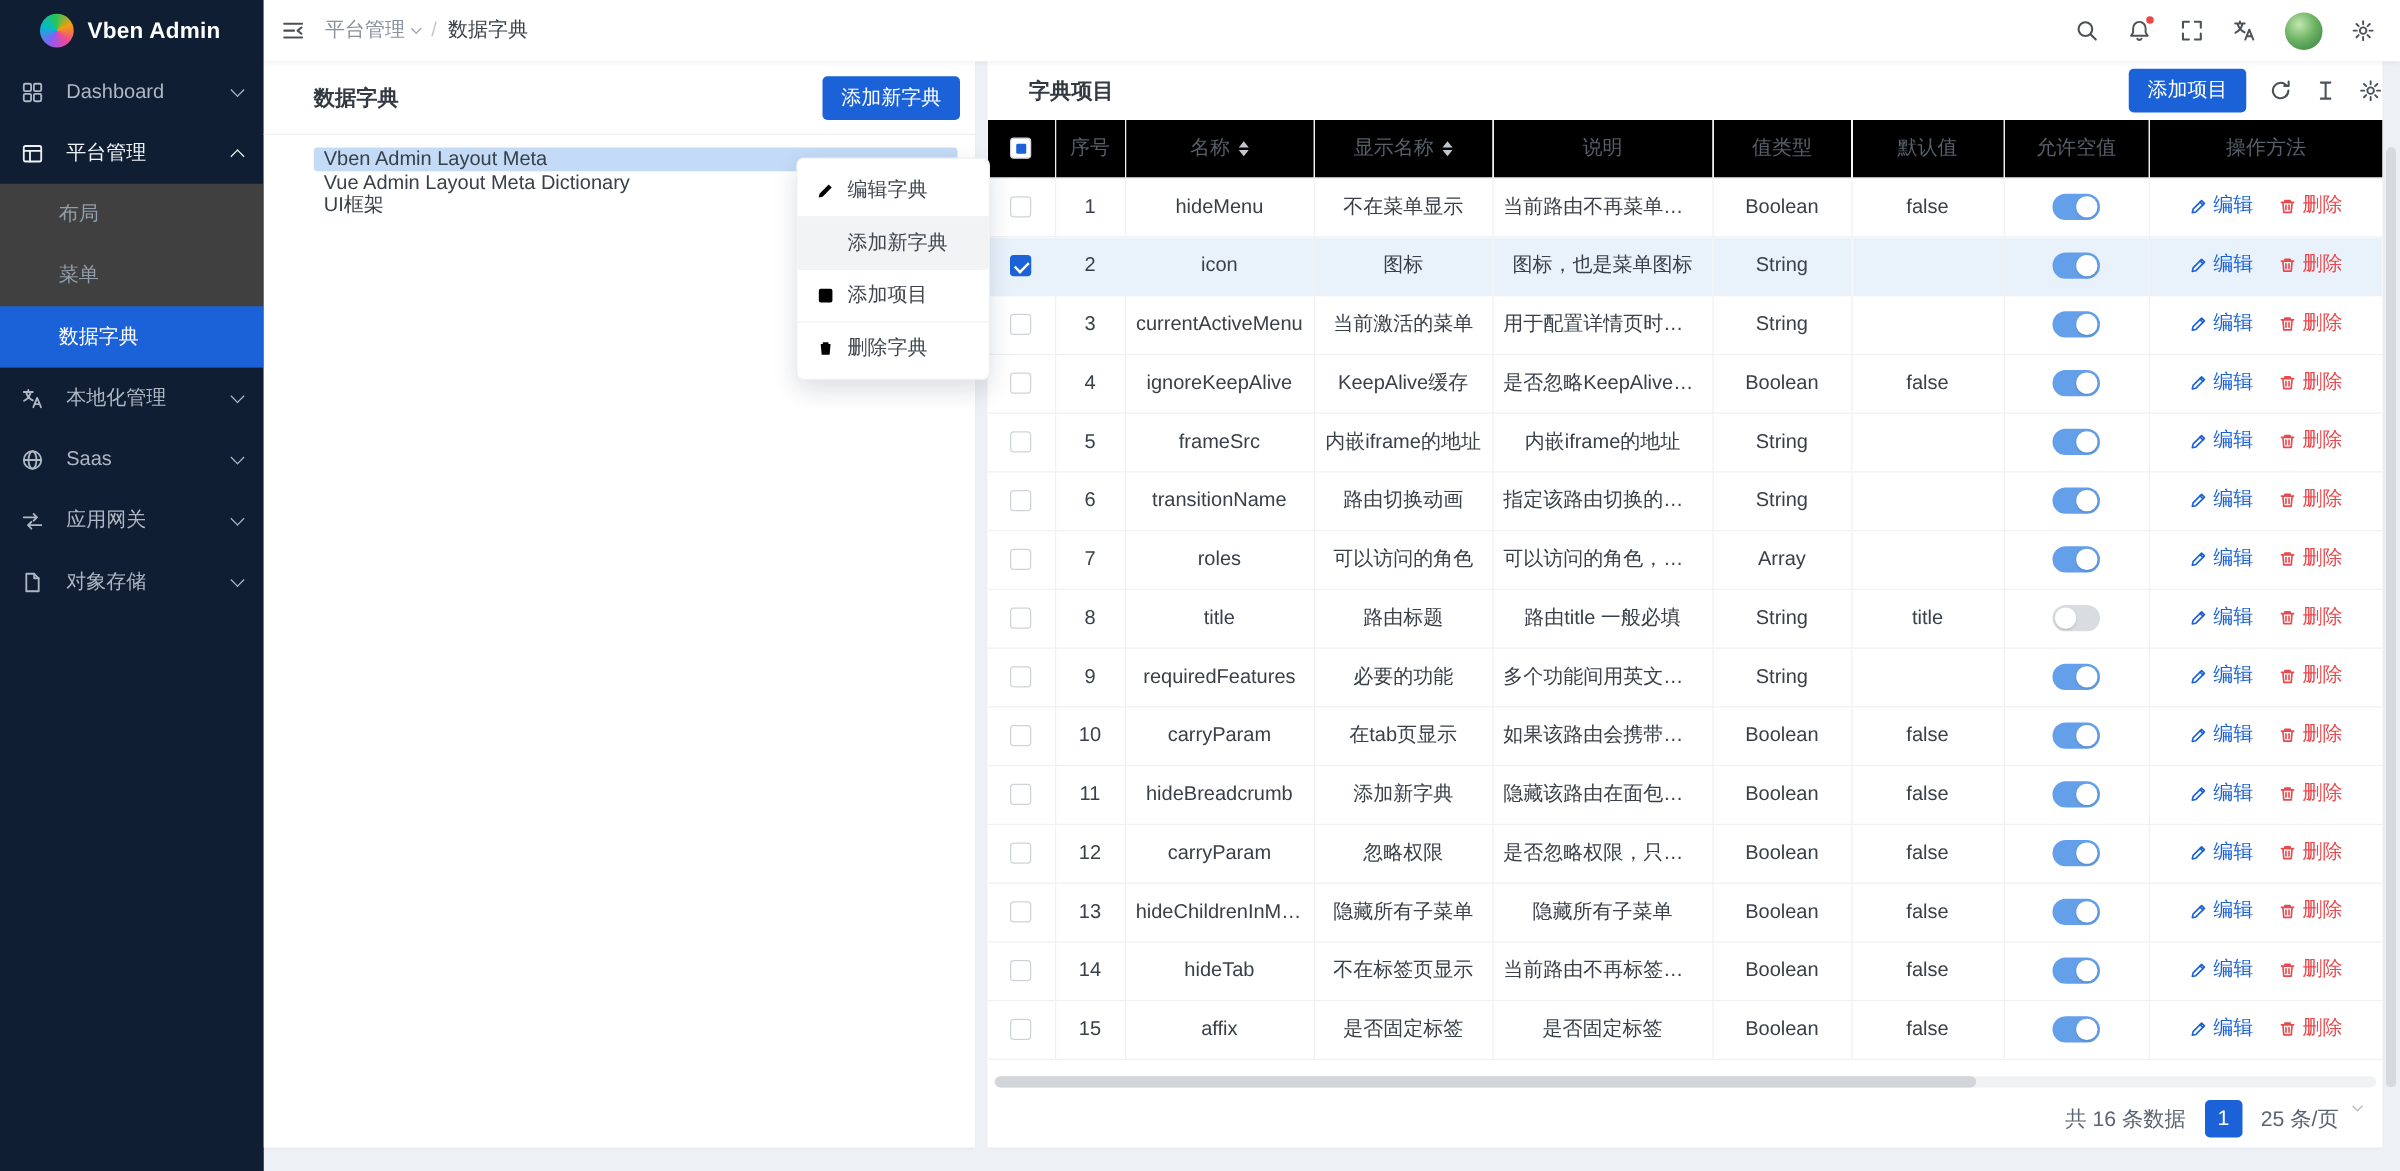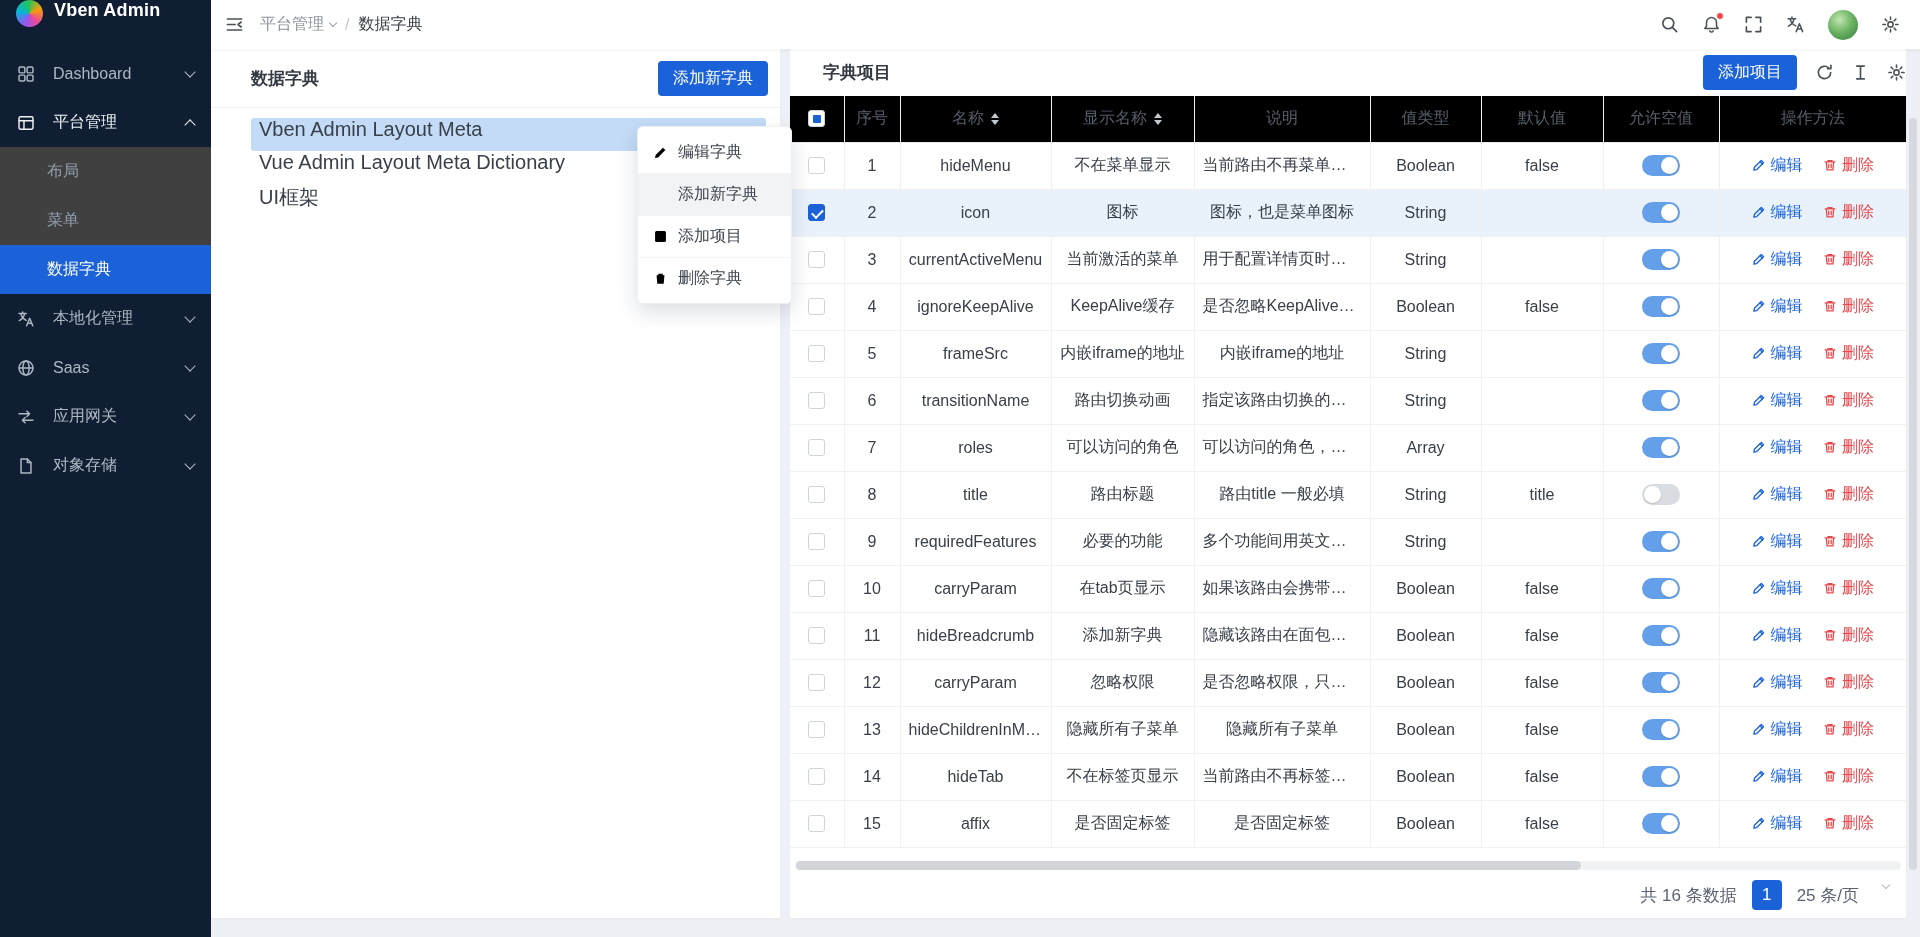--- a/index.html
+++ b/index.html
@@ -5,21 +5,21 @@
   *{margin:0;padding:0;box-sizing:border-box}
   html,body{width:1920px;height:937px}
   body{font-family:"Liberation Sans","DejaVu Sans",sans-serif;background:#edf0f4;overflow:hidden;color:#3c434b}
   svg{display:block}
   .ico svg{width:18px;height:18px;fill:none;stroke:currentColor;stroke-width:1.3;stroke-linecap:round;stroke-linejoin:round}
 
   .app{display:flex;width:100%;height:100%}
 
   
   .sidebar{width:211px;background:#0f1e32;flex-shrink:0;display:flex;flex-direction:column;color:#aeb8c4}
-  .logo{height:49px;display:flex;align-items:flex-start;gap:11px;padding:0 16px;cursor:pointer}
+  .logo{height:49px;display:flex;align-items:center;gap:11px;padding:0 32px;cursor:pointer}
   .logo-mark{width:27px;height:27px;border-radius:50%;background:conic-gradient(from 210deg,#8b5cf6,#06b6d4,#22c55e,#f59e0b,#ec4899,#8b5cf6)}
   .logo-text{color:#fff;font-size:18px;font-weight:700;letter-spacing:.2px}
   .menu{flex:1;overflow:hidden}
   .side-item{height:49px;display:flex;align-items:center;gap:18px;padding:0 17px;font-size:16px;cursor:pointer;color:#aeb8c4}
   .side-item.expanded{color:#eef2f6}
   .side-item .side-icon{display:inline-flex;color:currentColor}
   .side-item .chev-wrap{margin-left:auto;display:inline-flex}
   .chev{width:8px;height:8px;border-right:1.6px solid currentColor;border-bottom:1.6px solid currentColor;transform:rotate(45deg);margin-top:-3px}
   .chev.up{transform:rotate(-135deg);margin-top:4px}
   .side-sub{background:#404040}
@@ -49,21 +49,21 @@
   .card-header{display:flex;align-items:center}
   .dict-card .card-header{height:59px;border-bottom:1px solid #eef0f2;padding:0 12px 0 40px}
   .items-card .card-header{height:47px;padding:0 0 0 33px}
   .card-title{font-size:17px;font-weight:600;color:#333a42}
   .spacer{flex:1}
   .btn-primary{background:#1b62d8;color:#fff;border:none;height:35px;padding:0 15px;border-radius:4px;font-size:16px;font-family:inherit;cursor:pointer;white-space:nowrap}
   .hdr-icons{display:flex;align-items:center;gap:17px;margin-left:18px;color:#4a5258}
 
   
   .dict-list{list-style:none;padding-top:10px}
-  .dict-item{height:33px;display:flex;align-items:flex-start;margin:0 14px 0 40px;padding:0 8px;font-size:20px;color:#394049;border-radius:3px;cursor:pointer;white-space:nowrap}
+  .dict-item{height:19px;display:flex;align-items:flex-end;margin:0 14px 0 40px;padding:0 8px;font-size:16px;color:#394049;border-radius:3px;cursor:pointer;white-space:nowrap}
   .dict-item.selected{background:#c3dbf6}
 
   
   .table-wrap{flex:1;overflow:hidden}
   table{width:100%;border-collapse:collapse;table-layout:fixed}
   th,td{border-bottom:1px solid #f0f1f4;border-right:1px solid #f0f1f4;text-align:center;overflow:hidden;text-overflow:ellipsis;white-space:nowrap;padding:0 8px}
   th:last-child,td:last-child{border-right:none}
   thead th{height:46px;background:#000000;border-bottom:1px solid #e9ebef;font-weight:500;font-size:16px;color:#565f6a}
   tbody td{height:47px;font-size:16px;color:#394049}
   tr.selected td{background:#e9f2fb}
@@ -88,21 +88,21 @@
   .link.del{color:#e8494d;margin-left:16px}
 
   
   .hscroll{height:9px;margin:2px 5px;border-radius:5px;background:#f1f2f4;position:relative}
   .hthumb{position:absolute;left:1px;top:0;height:100%;width:71%;background:#d2d5da;border-radius:5px;cursor:pointer}
   .vscroll{position:fixed;right:3px;top:118px;width:8px;height:752px;border-radius:4px;background:#d6d9de;cursor:pointer;z-index:20}
 
   
   .pagination{height:46px;display:flex;align-items:center;justify-content:flex-end;gap:15px;padding:0 17px;font-size:17px;color:#5b6472}
   .pg-num{width:30px;height:30px;background:#1b62d8;color:#fff;border-radius:4px;display:flex;align-items:center;justify-content:center;cursor:pointer}
-  .pg-size{display:flex;align-items:flex-start;gap:24px;cursor:pointer}
+  .pg-size{display:flex;align-items:flex-start;gap:12px;cursor:pointer}
   .pg-size .chev-xs{margin-top:-2px;border-color:#b3b9c1}
 
   
   .context-menu{position:fixed;left:637px;top:126px;width:155px;background:#fff;border:1px solid #eef0f2;border-radius:6px;box-shadow:0 8px 20px rgba(15,30,60,.14);padding:4px 0;z-index:30}
   .cm-item{height:42px;display:flex;align-items:center;gap:10px;padding:0 15px;font-size:16px;color:#3f4650;cursor:pointer}
   .cm-item + .cm-item{border-top:1px solid #f3f4f6}
   .cm-item.hover{background:#f2f3f5}
   .cm-icon{display:inline-flex;color:#6b7280}
   .cm-icon svg{width:15px;height:15px}
 </style>

